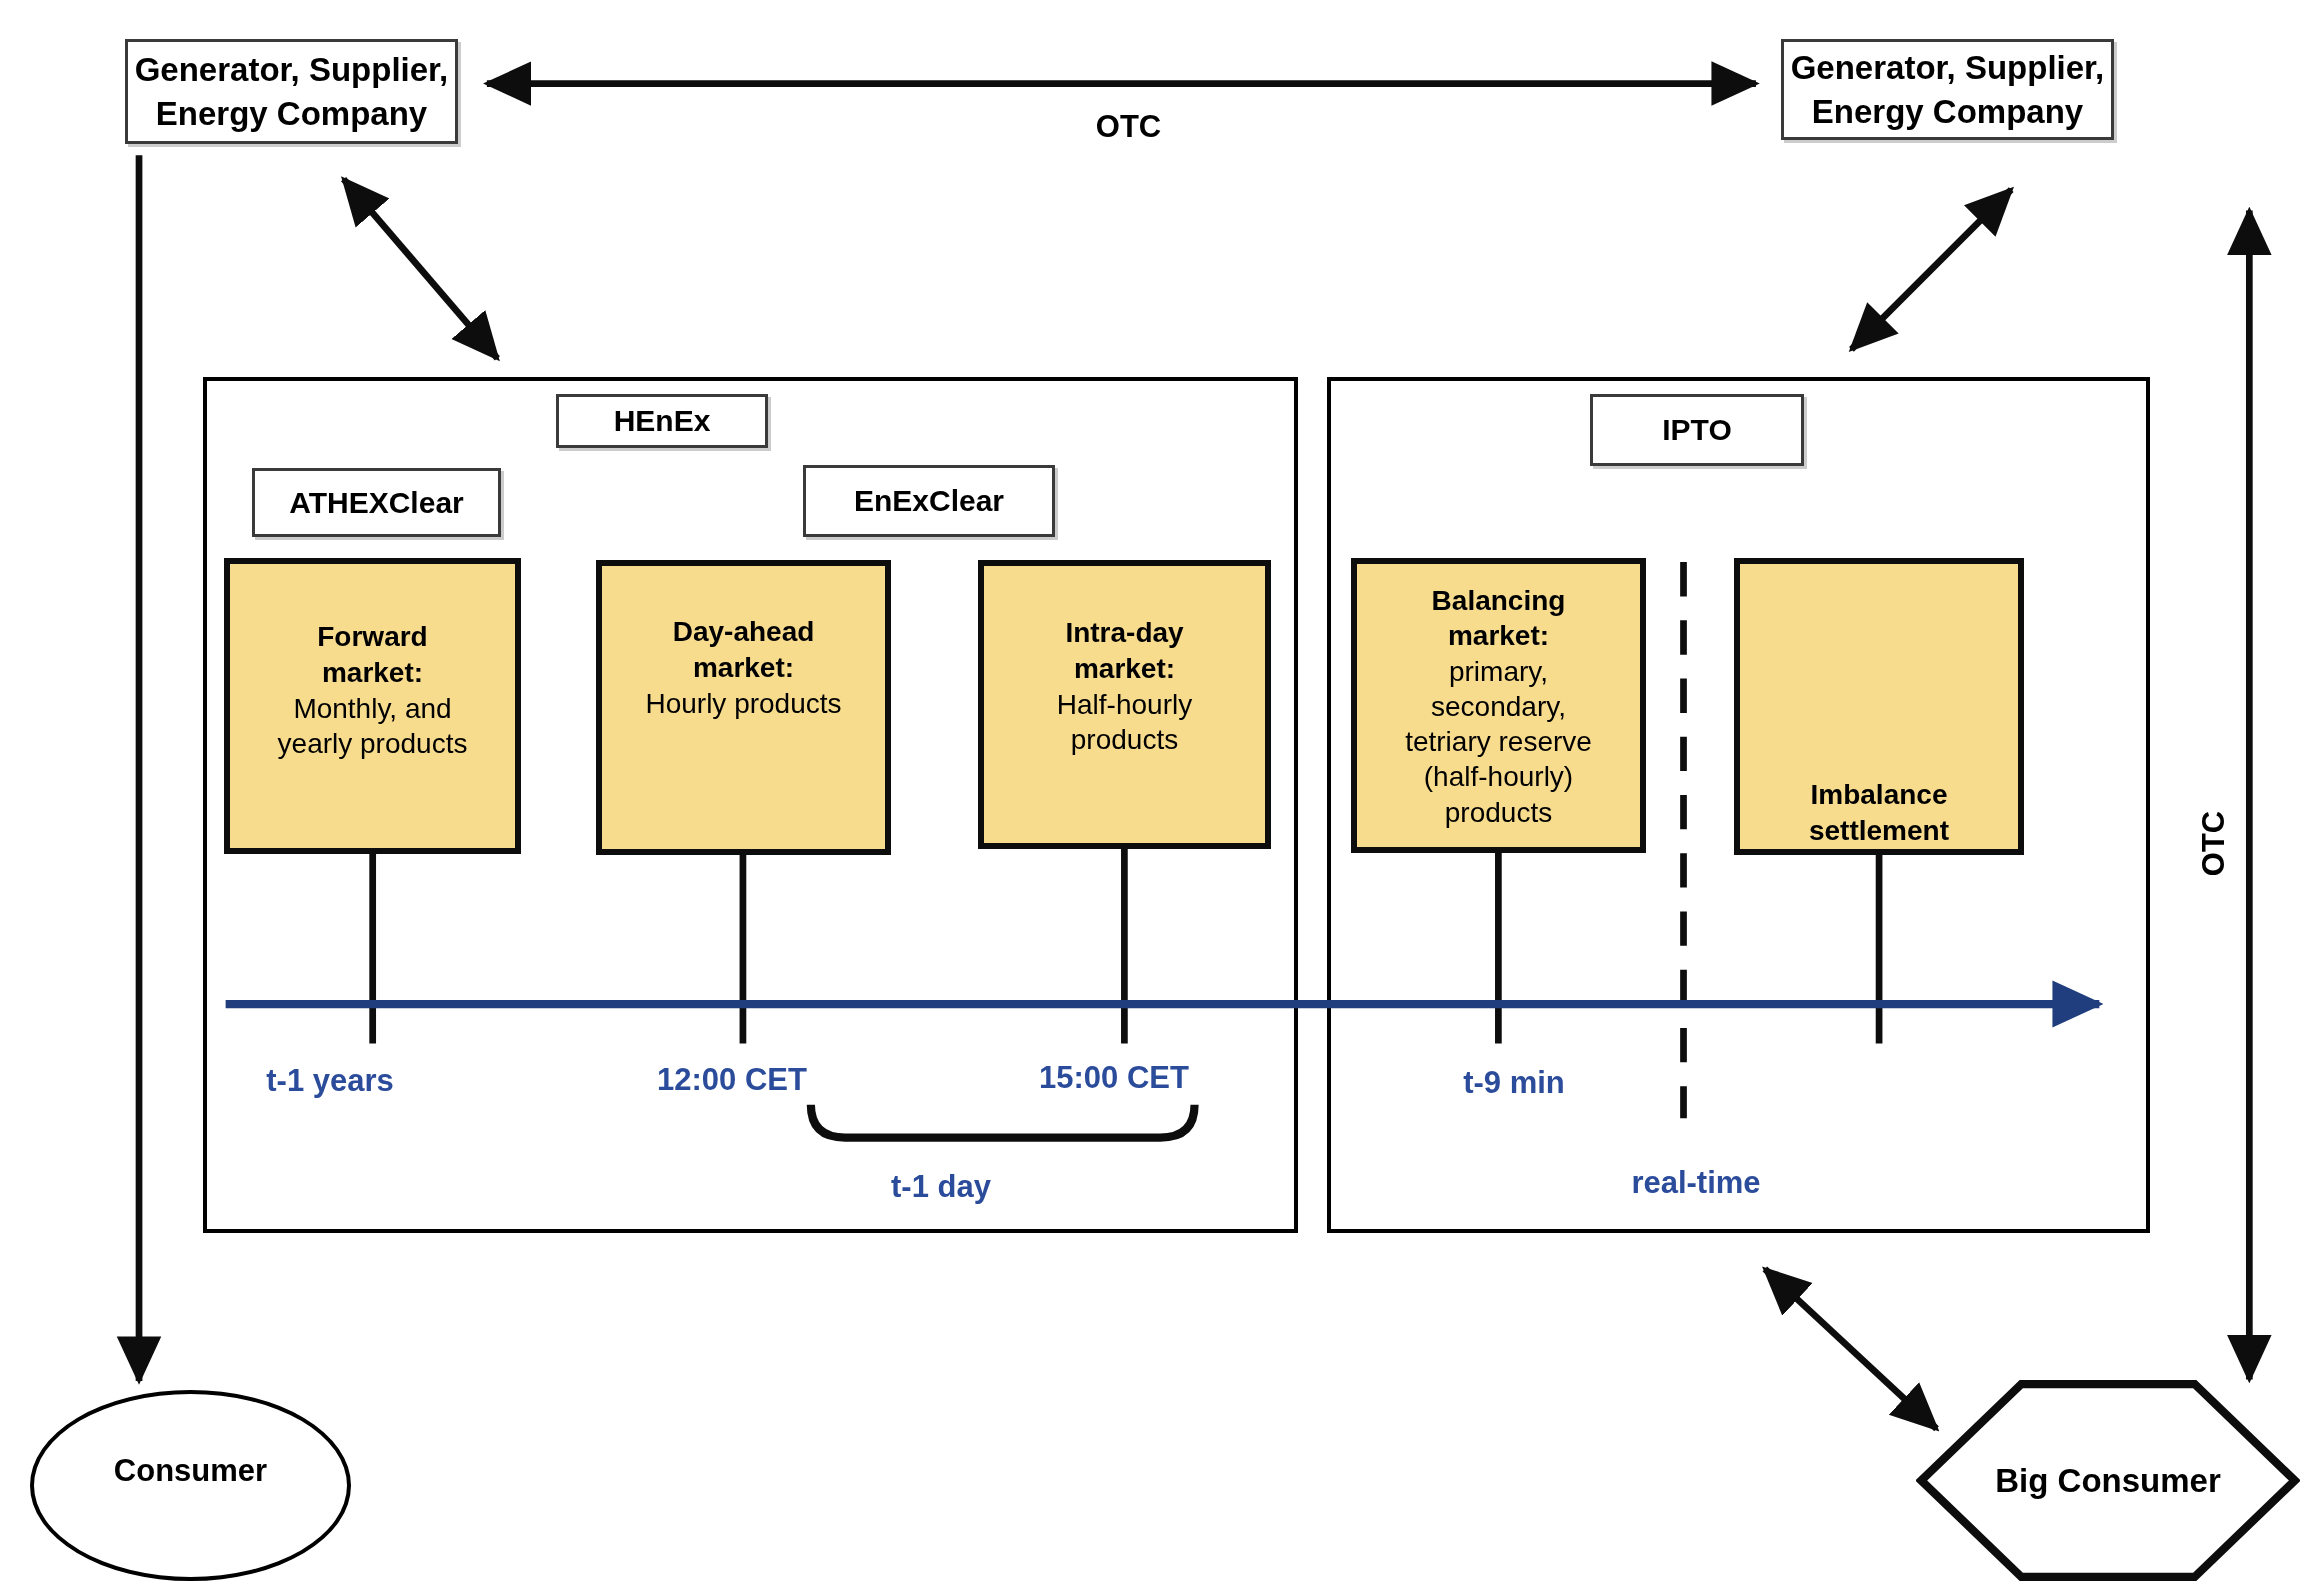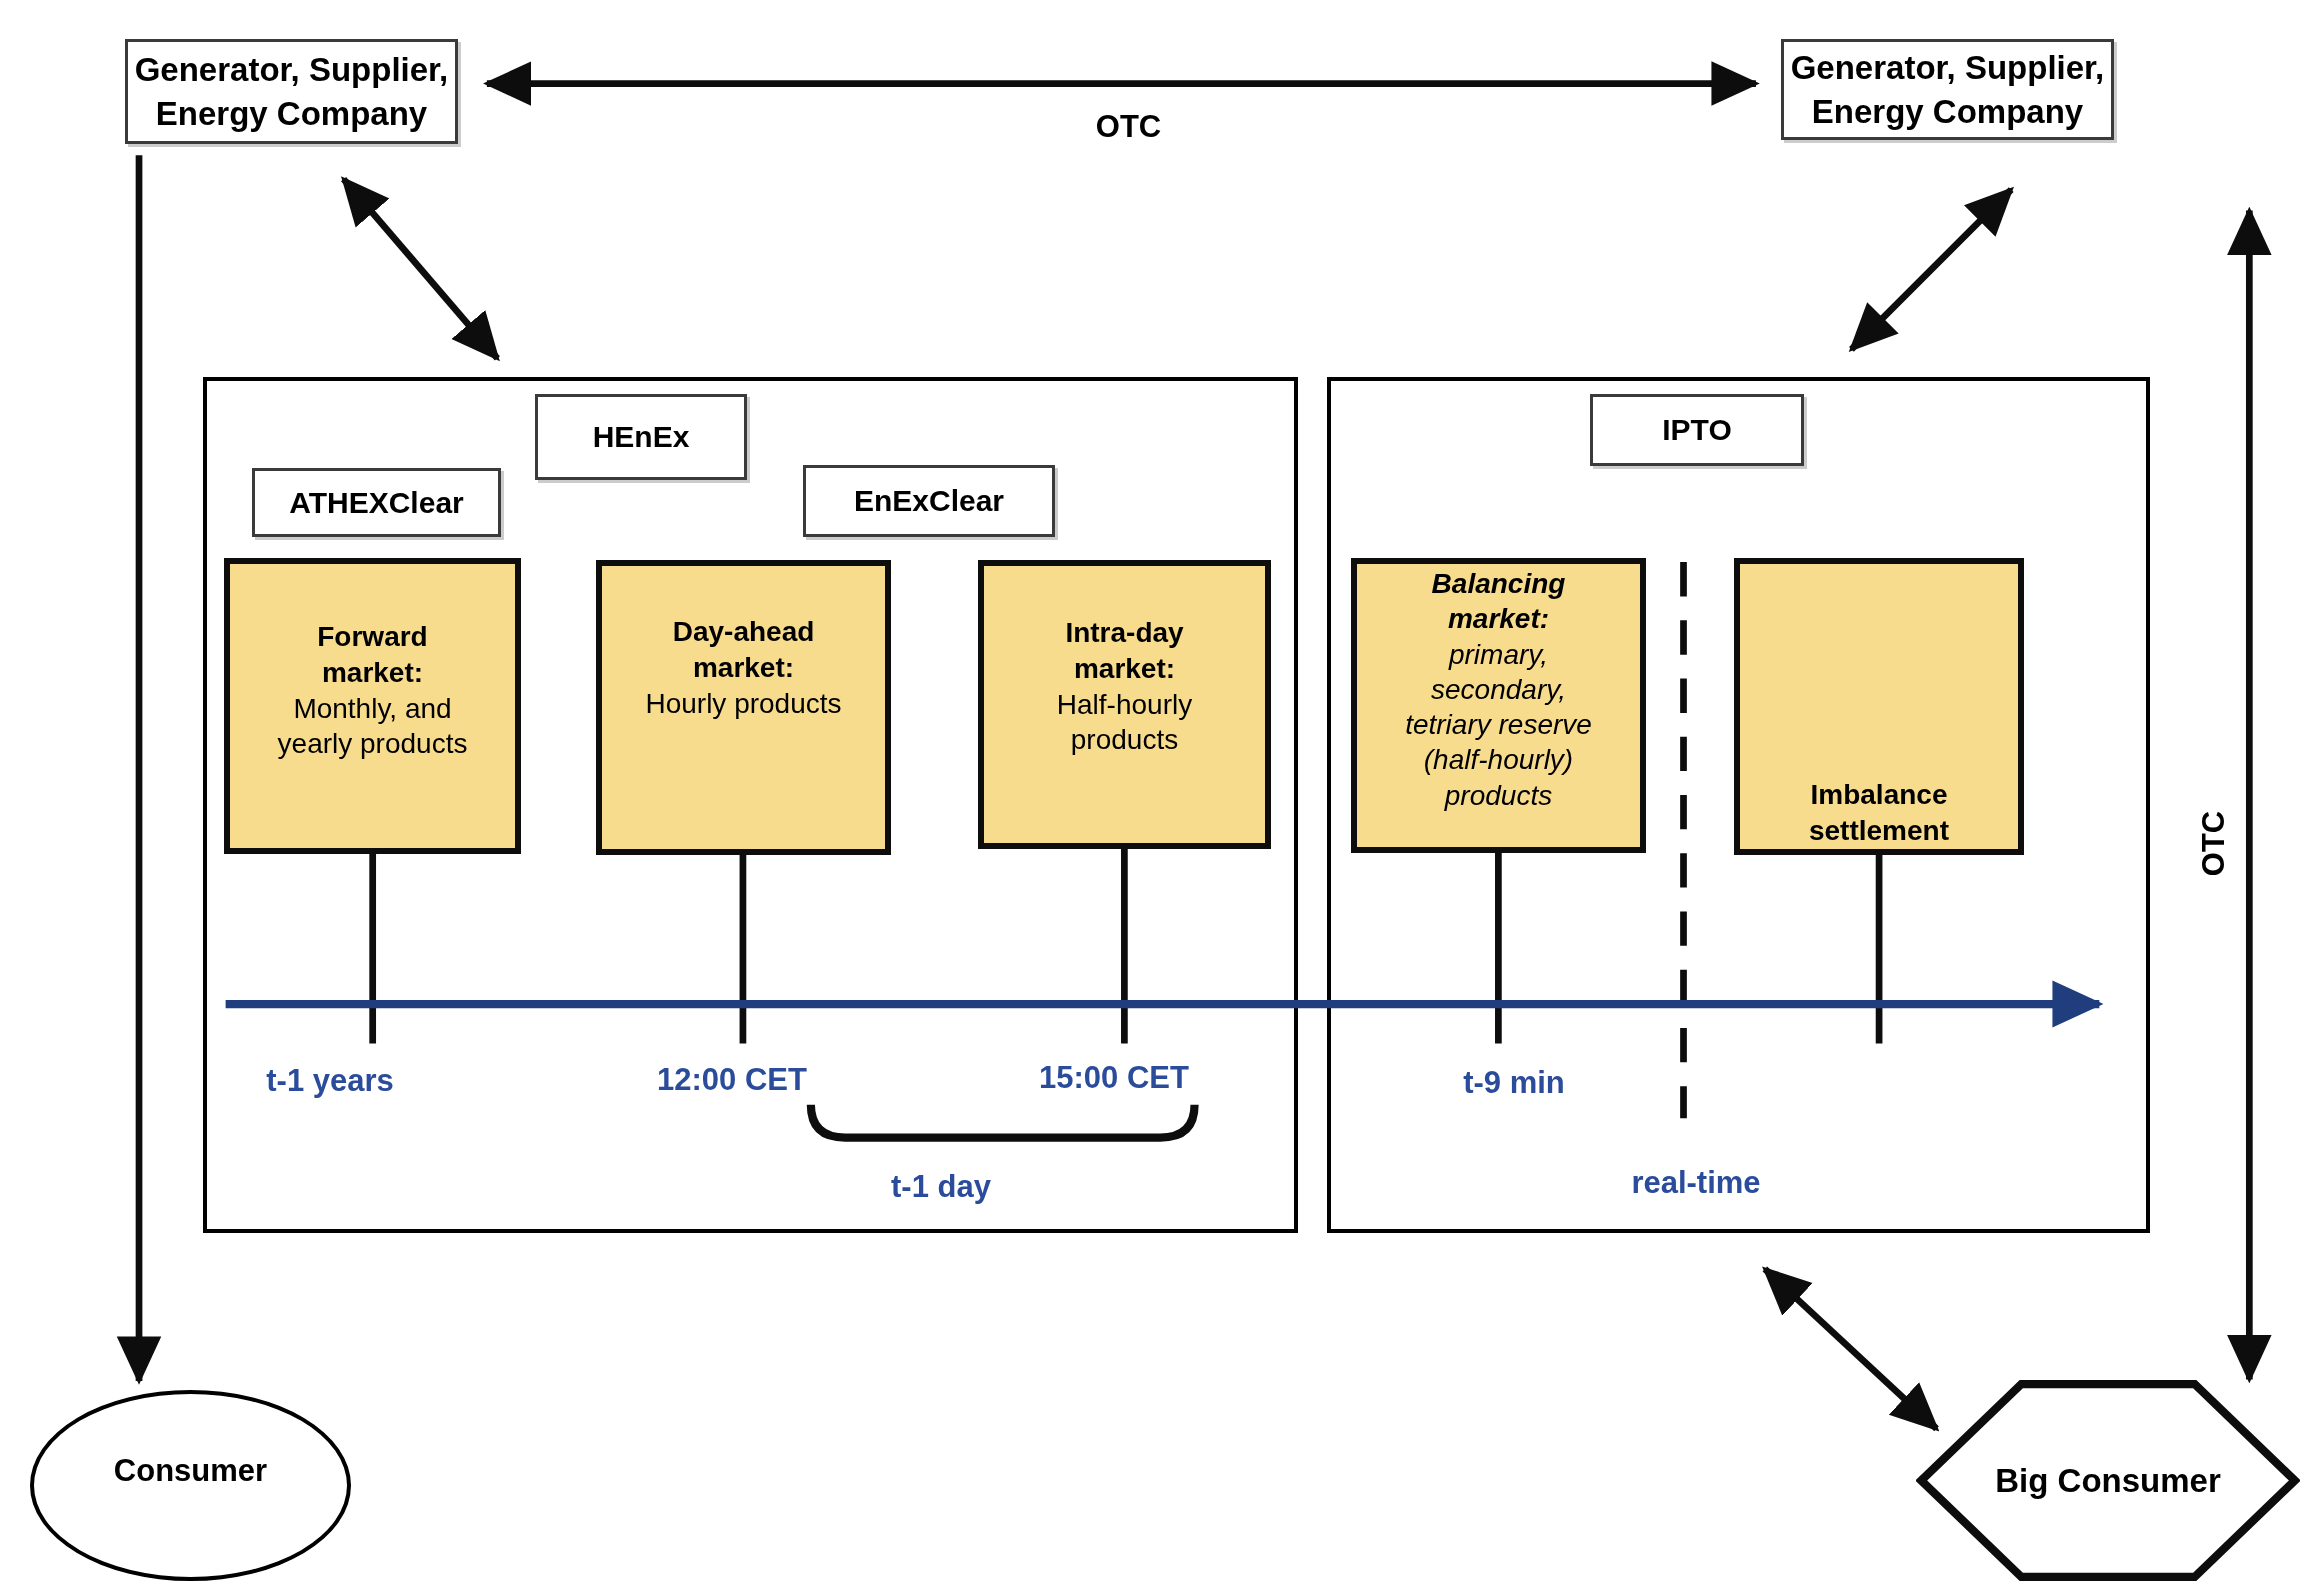--- a/index.html
+++ b/index.html
@@ -69,21 +69,21 @@
   </svg>
 
   <div class="abs actor-box center pre" style="left:125px;top:39px;width:333px;height:105px;"><span>Generator, Supplier,
 Energy Company</span></div>
   <div class="abs actor-box center pre" style="left:1781px;top:39px;width:333px;height:101px;"><span>Generator, Supplier,
 Energy Company</span></div>
 
   <div class="abs black-label" style="left:1054px;top:109px;width:149px;">OTC</div>
   <div class="abs black-label" style="left:2144px;top:821px;width:149px;height:45px;transform:rotate(-90deg);">OTC</div>
 
-  <div class="abs org-box center" style="left:535px;top:394px;width:212px;height:86px;">
+  <div class="abs org-box center" style="left:556px;top:394px;width:212px;height:54px;">
       <span>HEnEx</span>
     </div>
   <div class="abs org-box center" style="left:252px;top:468px;width:249px;height:69px;text-align:right;">
       <span>ATHEXClear</span>
     </div>
   <div class="abs org-box center" style="left:803px;top:465px;width:252px;height:72px;">
       <span>EnExClear</span>
     </div>
   <div class="abs org-box center" style="left:1590px;top:394px;width:214px;height:72px;">
       <span>IPTO</span>
@@ -99,21 +99,21 @@
     <div class="market-title pre">Day-ahead
 market:</div>
     <div class="pre">Hourly products</div>
   </div>
   <div class="abs market-box" style="left:978px;top:560px;width:293px;height:289px;padding-top:49px;">
     <div class="market-title pre">Intra-day
 market:</div>
     <div class="pre">Half-hourly
 products</div>
   </div>
-  <div class="abs market-box" style="left:1351px;top:558px;width:295px;height:295px;padding-top:2px;font-size:28px;line-height:1.26;font-style:italic;">
+  <div class="abs market-box" style="left:1351px;top:558px;width:295px;height:295px;padding-top:19px;font-size:28px;line-height:1.26;">
     <div class="market-title pre">Balancing
 market:</div>
     <div class="pre">primary,
 secondary,
 tetriary reserve
 (half-hourly)
 products</div>
   </div>
   <div class="abs market-box" style="left:1734px;top:558px;width:290px;height:297px;justify-content:flex-end;">
     <div class="market-title pre">Imbalance

